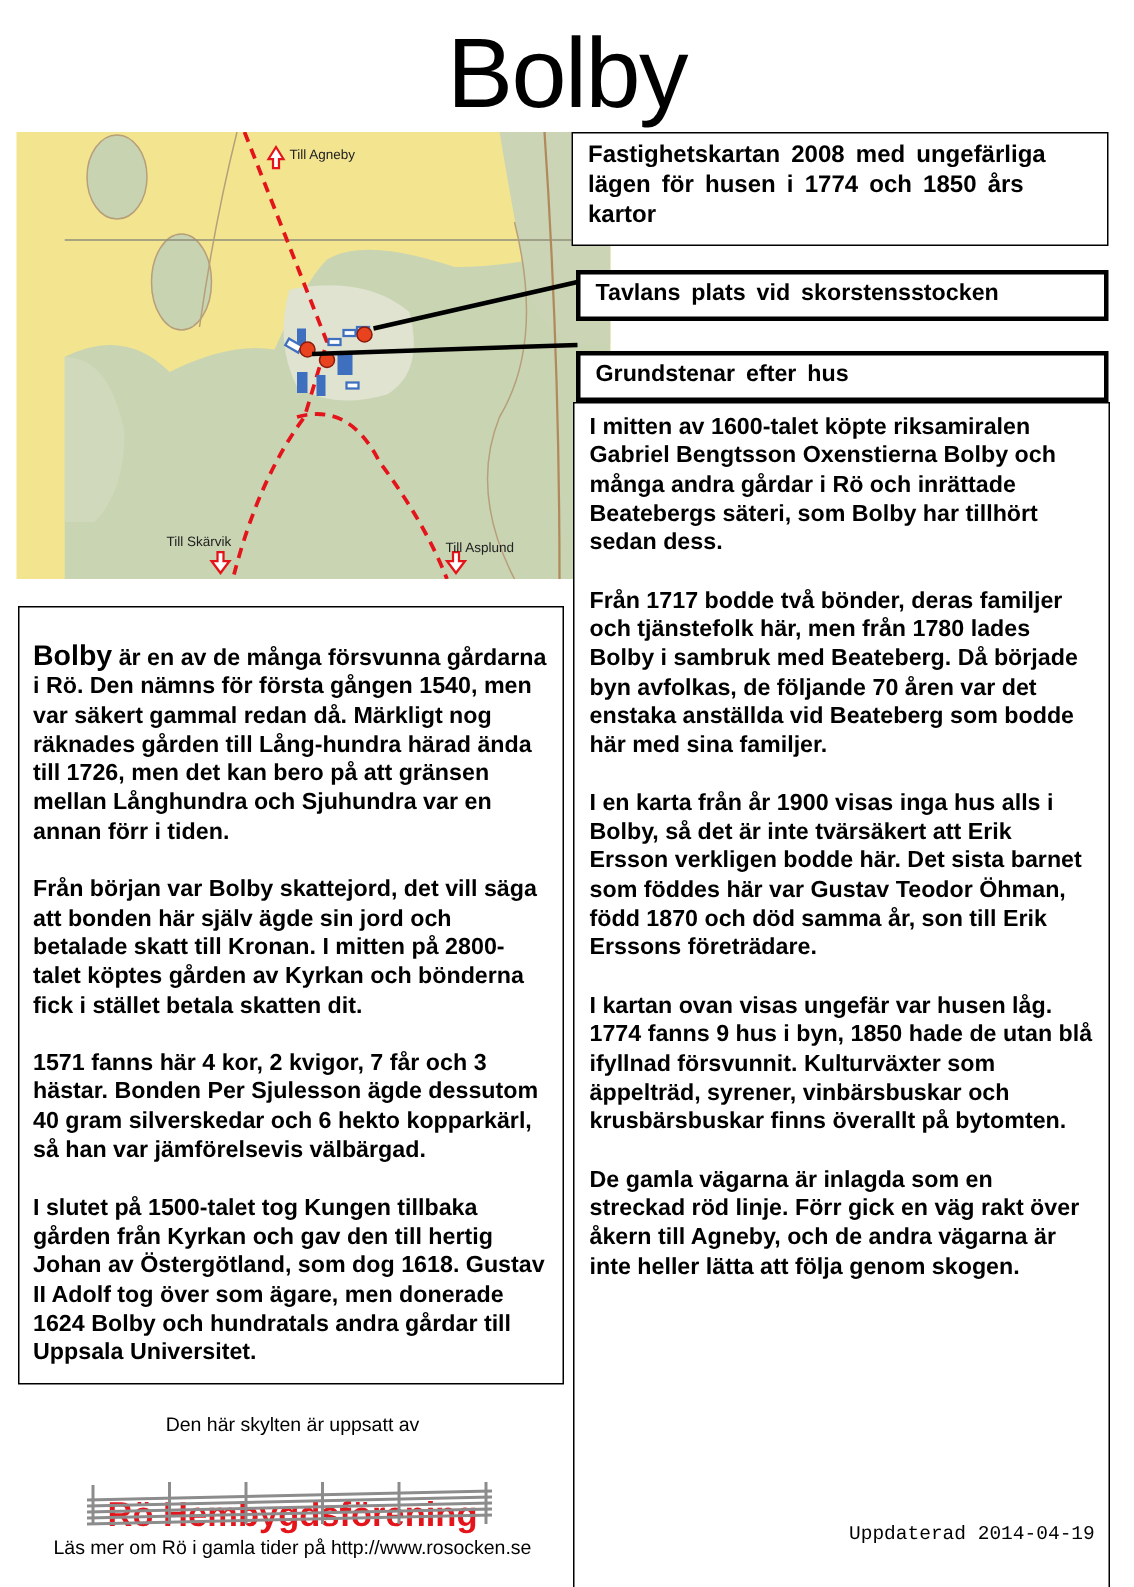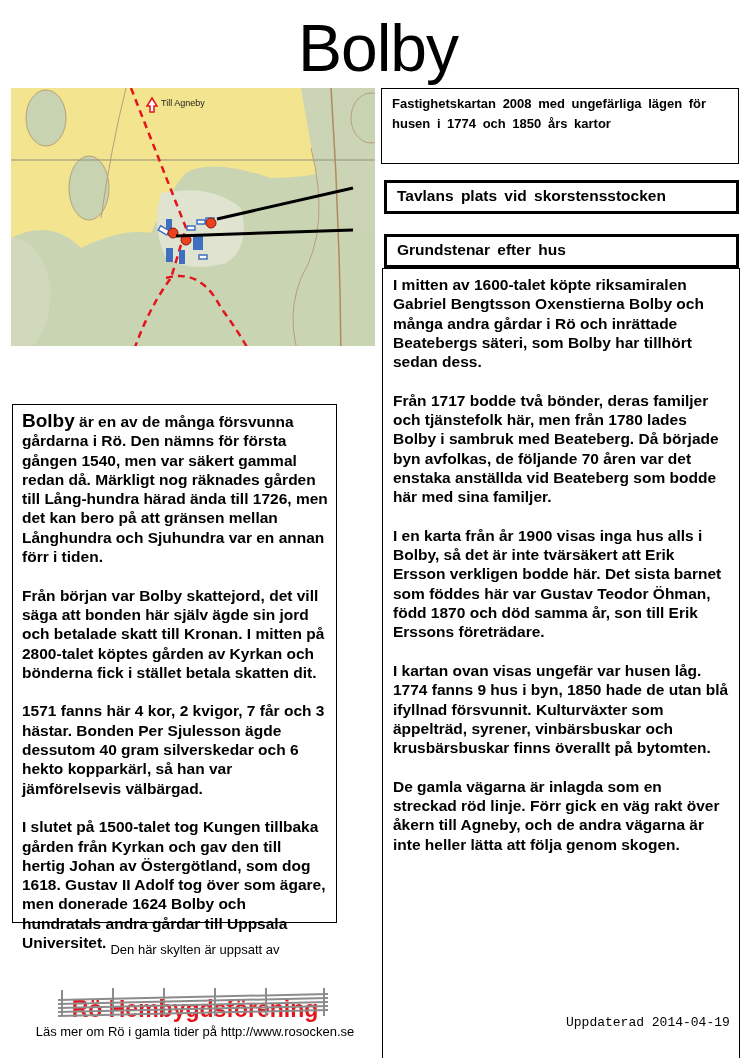--- a/index.html
+++ b/index.html
@@ -5,43 +5,43 @@
   html, body { margin: 0; padding: 0; background: #ffffff; }
   body {
     width: 756px; height: 1058px; position: relative; overflow: hidden;
     font-family: "Liberation Sans", sans-serif; color: #000;
   }
   .title {
     position: absolute; left: 0; width: 756px; top: 8px; text-align: center;
     font-size: 66px; line-height: 80px; font-weight: normal; letter-spacing: -1px;
   }
   .map {
-    position: absolute; left: 11px; top: 88px; width: 364px; height: 258px;
-    overflow: hidden; background: #f3e48f;
+    position: absolute; left: 11px; top: 88px; width: 364px; height: 298px;
+    overflow: hidden; background: #f3e48f; padding-left: 32px;
   }
   .map svg { display: block; }
   .box {
     position: absolute; background: #fff; border: 1px solid #000; box-sizing: border-box;
   }
   .caption {
     left: 381px; top: 88px; width: 358px; height: 76px;
-    padding: 5px 10px; font-weight: bold; font-size: 13px; line-height: 20px;
+    padding: 5px 10px; font-weight: bold; font-size: 16px; line-height: 20px;
     word-spacing: 3px;
   }
   .label {
     border-width: 3px; left: 384px; width: 355px; height: 34px;
     padding: 2px 10px; font-weight: bold; font-size: 15.5px; line-height: 22px; word-spacing: 3px;
   }
   .label.l1 { top: 180px; }
   .label.l2 { top: 222px; margin-top: 12px; }
   .textbox {
     font-weight: bold; font-size: 15.5px; line-height: 19.3px;
   }
   .right-text { left: 382px; top: 268px; width: 358px; height: 860px; padding: 6px 10px 0 10px; }
-  .left-text { left: 12px; top: 404px; width: 325px; height: 519px; padding: 6px 8px 0 9px; }
+  .left-text { left: 12px; top: 404px; width: 364px; height: 519px; padding: 23px 8px 0 9px; }
   .textbox p { margin: 0 0 19.3px 0; }
   .bigword { font-size: 19px; }
   .footer-text {
     position: absolute; left: 10px; width: 370px; text-align: center; font-size: 13px;
   }
   .ft1 { top: 942px; }
   .ft2 { top: 1024px; }
   .org {
     position: absolute; left: 10px; width: 370px; top: 960px; text-align: center;
     color: #e4141b; font-weight: bold; font-size: 23px; margin-top: 36px;

